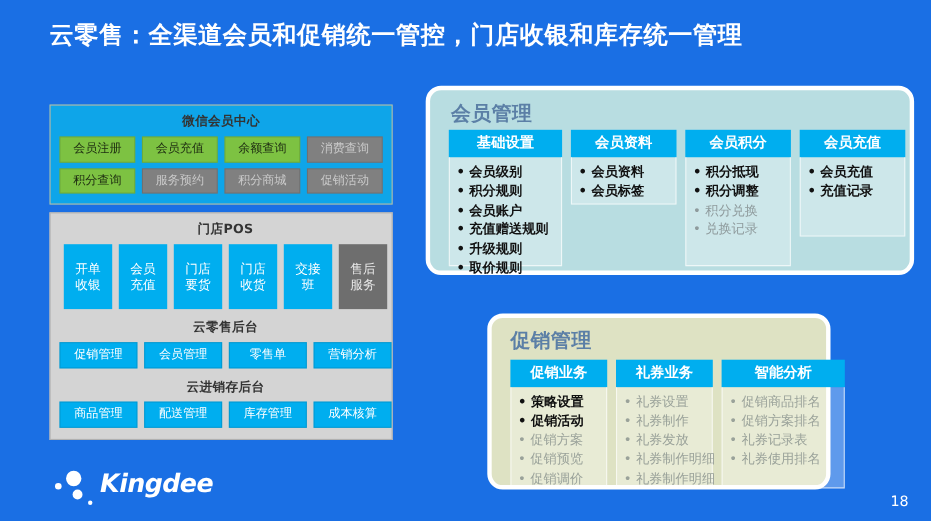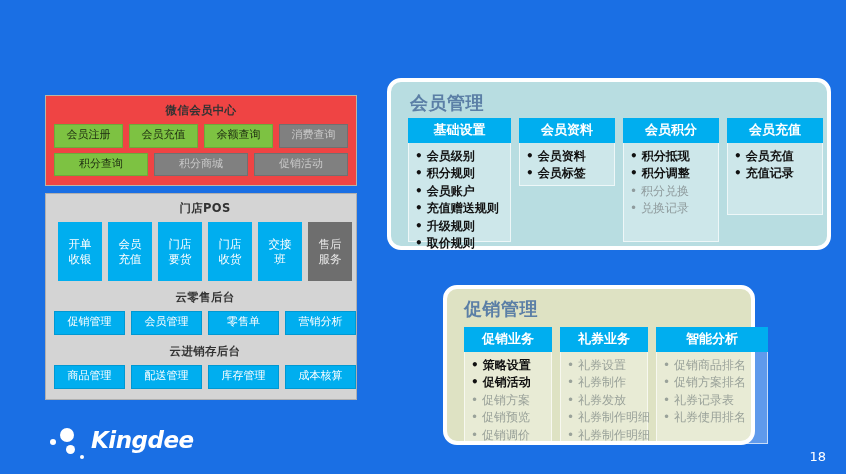--- a/index.html
+++ b/index.html
@@ -15,21 +15,21 @@
   .slide-title{
     position:absolute;left:45px;top:17px;
     font-size:22px;font-weight:bold;color:#ffffff;
     letter-spacing:.5px;white-space:nowrap;
   }
 
   
   .left-col{position:absolute;left:45px;top:95px;width:312px;}
 
   .group-wechat{
-    background:#ef4444;border:1px solid #b9b6a6;
+    background:#0ea5e9;border:1px solid #b9b6a6;
     padding:7px 8px 9px 8px;box-sizing:border-box;width:312px;
   }
   .group-stack{
     background:#d4d4d4;border:1px solid #b0b0b0;
     margin-top:7px;padding:7px 0 10px 8px;box-sizing:border-box;width:312px;
   }
   .group-head{
     text-align:center;font-size:11.5px;font-weight:bold;color:#333333;
     margin-bottom:6px;letter-spacing:.3px;
   }
@@ -127,33 +127,35 @@
   .page-num{
     position:absolute;right:20px;bottom:10px;
     color:#ffffff;font-size:13px;
   }
 </style>
 </head>
 <body>
 
 <div id="slide">
 
+  <div class="slide-title">云零售：全渠道会员和促销统一管控，门店收银和库存统一管理</div>
 
   <div class="left-col">
 
     <div class="group-wechat">
       <div class="group-head">微信会员中心</div>
       <div class="tile-row">
         <div class="tile green">会员注册</div>
         <div class="tile green">会员充值</div>
         <div class="tile green">余额查询</div>
         <div class="tile gray">消费查询</div>
       </div>
       <div class="tile-row">
         <div class="tile green">积分查询</div>
+        <div class="tile gray">服务预约</div>
         <div class="tile gray">积分商城</div>
         <div class="tile gray">促销活动</div>
       </div>
     </div>
 
     <div class="group-stack">
 
       <div class="group-head">门店POS</div>
       <div class="pos-row">
         <div class="pos-tile cyan">

